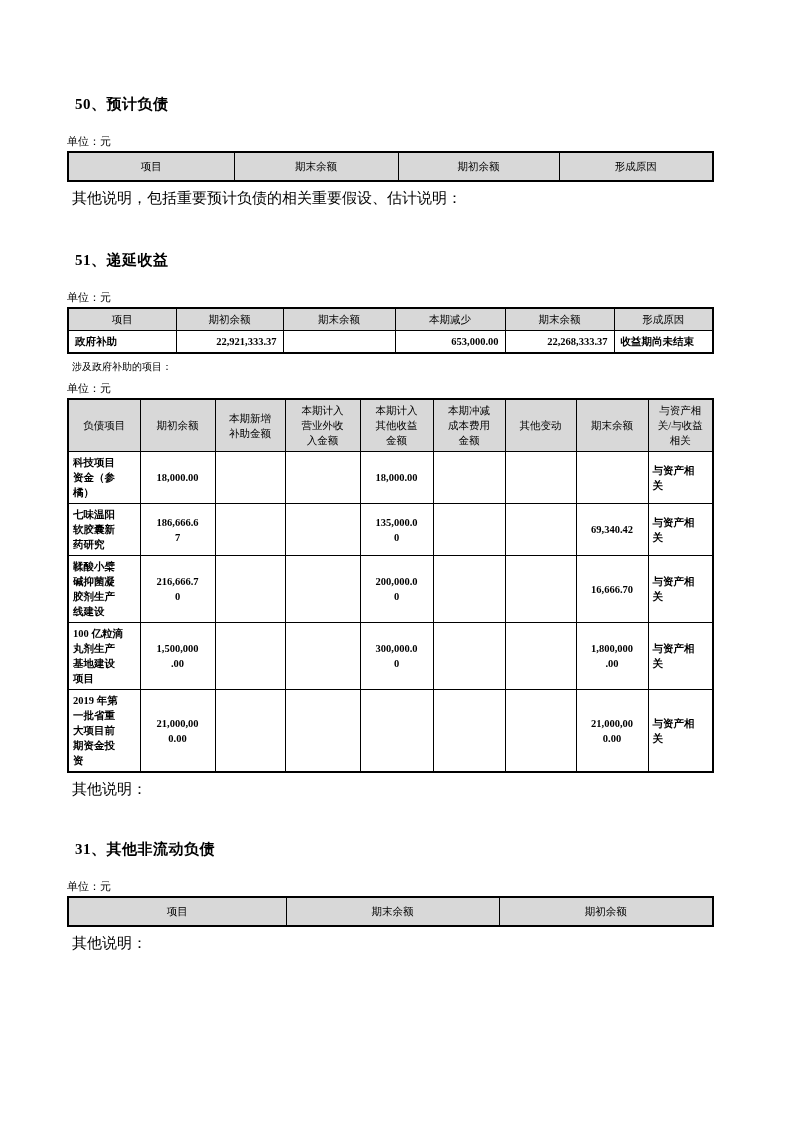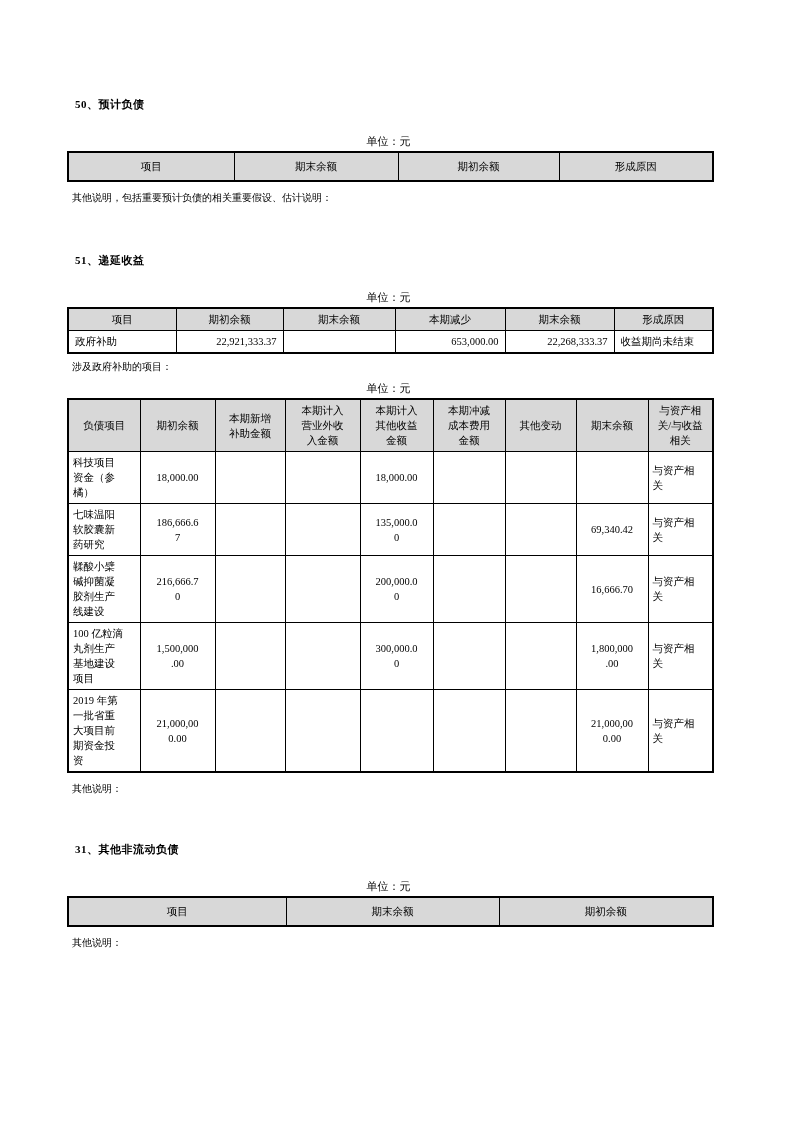--- a/index.html
+++ b/index.html
@@ -15,34 +15,34 @@
     font-family: "Liberation Serif", "DejaVu Serif", serif;
     color: #000000;
     box-sizing: border-box;
     padding: 95px 81px 0 67px;
     overflow: hidden;
   }
   .content { width: 645px; }
 
   h2.sec-title {
     margin: 0 0 0 8px;
-    font-size: 11px;
+    font-size: 15px;
     font-weight: bold;
     line-height: 18px;
     letter-spacing: 0.5px;
   }
   .unit {
-    text-align: center;
+    text-align: left;
     font-size: 11px;
     line-height: 13px;
     margin: 22px 2px 3px 0;
   }
   .note {
     margin: 9px 0 0 5px;
-    font-size: 10px;
+    font-size: 15px;
     line-height: 14px;
   }
   .subheading {
     margin: 6px 0 0 5px;
     font-size: 10px;
     line-height: 14px;
   }
 
   table.tbl {
     border-collapse: collapse;
@@ -57,21 +57,21 @@
     line-height: 15px;
     vertical-align: middle;
     white-space: pre-line;
     overflow: hidden;
   }
   table.tbl th {
     background: #d8d8d8;
     font-weight: normal;
     text-align: center;
   }
-  table.tbl td { background: #ffffff; }
+  table.tbl td { background: #ffffff; font-weight: bold; }
 
   
   table.t50 th, table.t52 th { padding: 6px 4px; }
 
   
   table.t51 td { padding: 3px 6px; }
   table.t51 td:nth-child(1) { text-align: left; }
   table.t51 td:nth-child(2),
   table.t51 td:nth-child(3),
   table.t51 td:nth-child(4),

